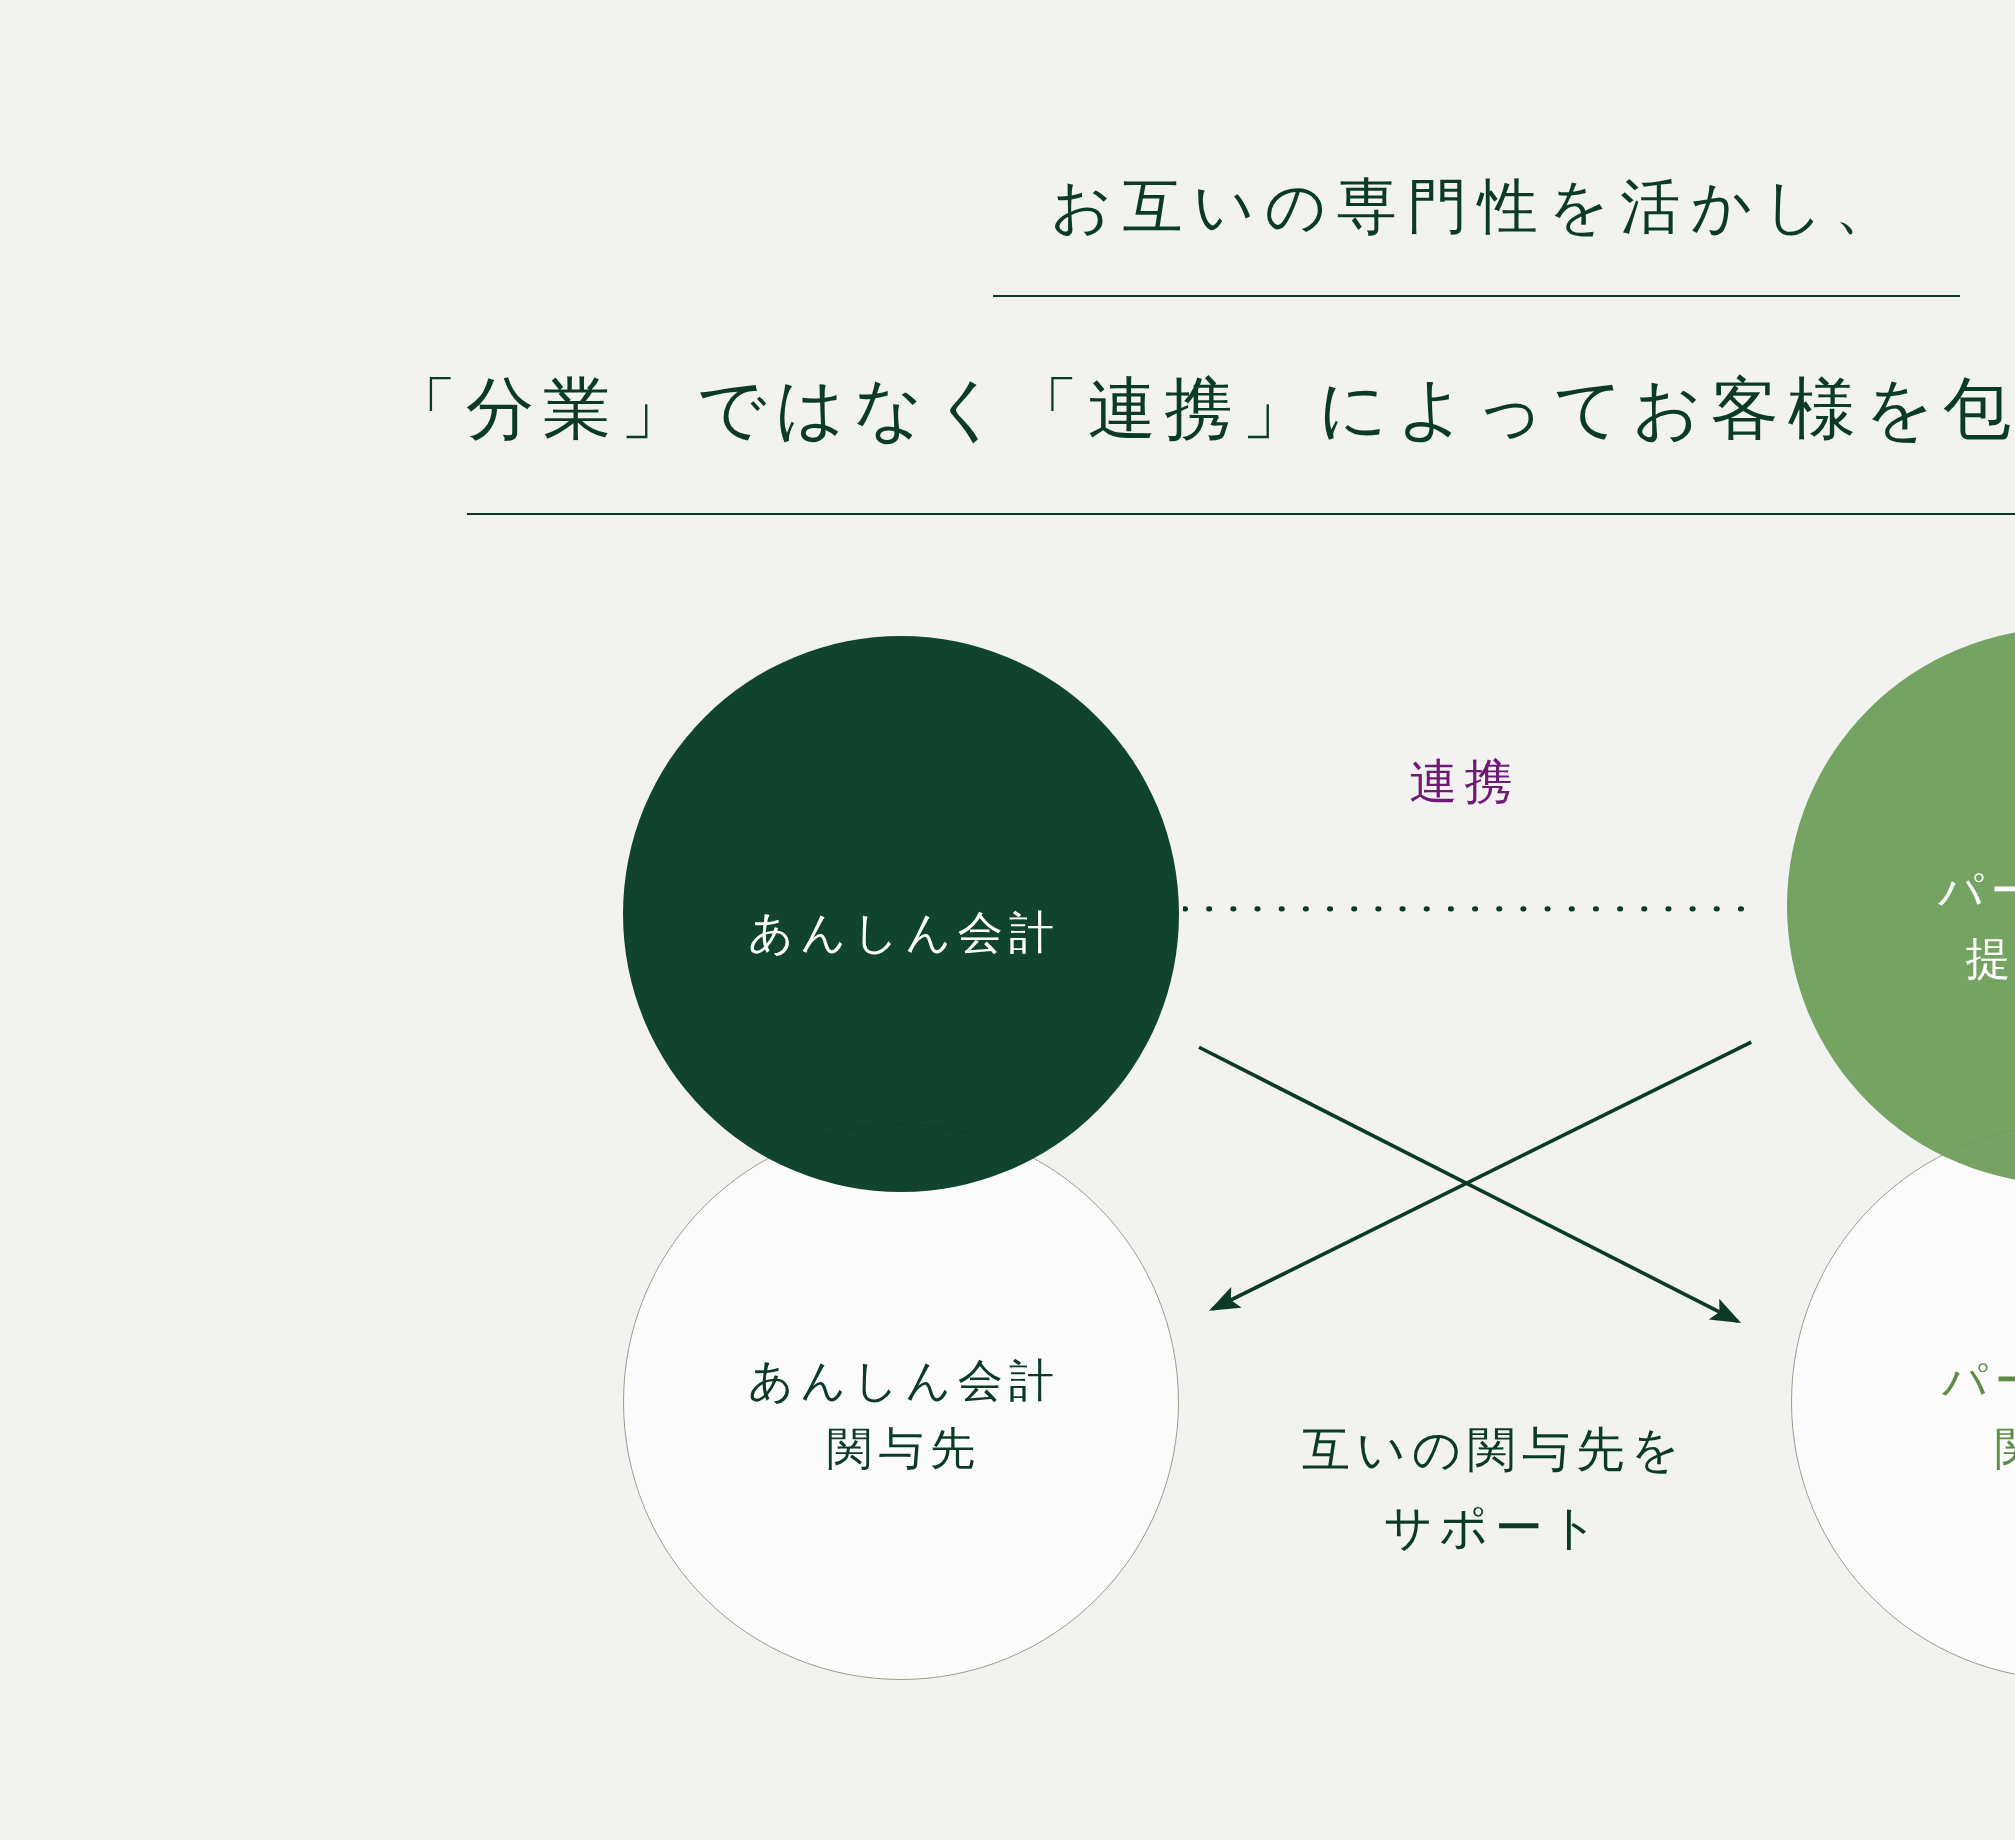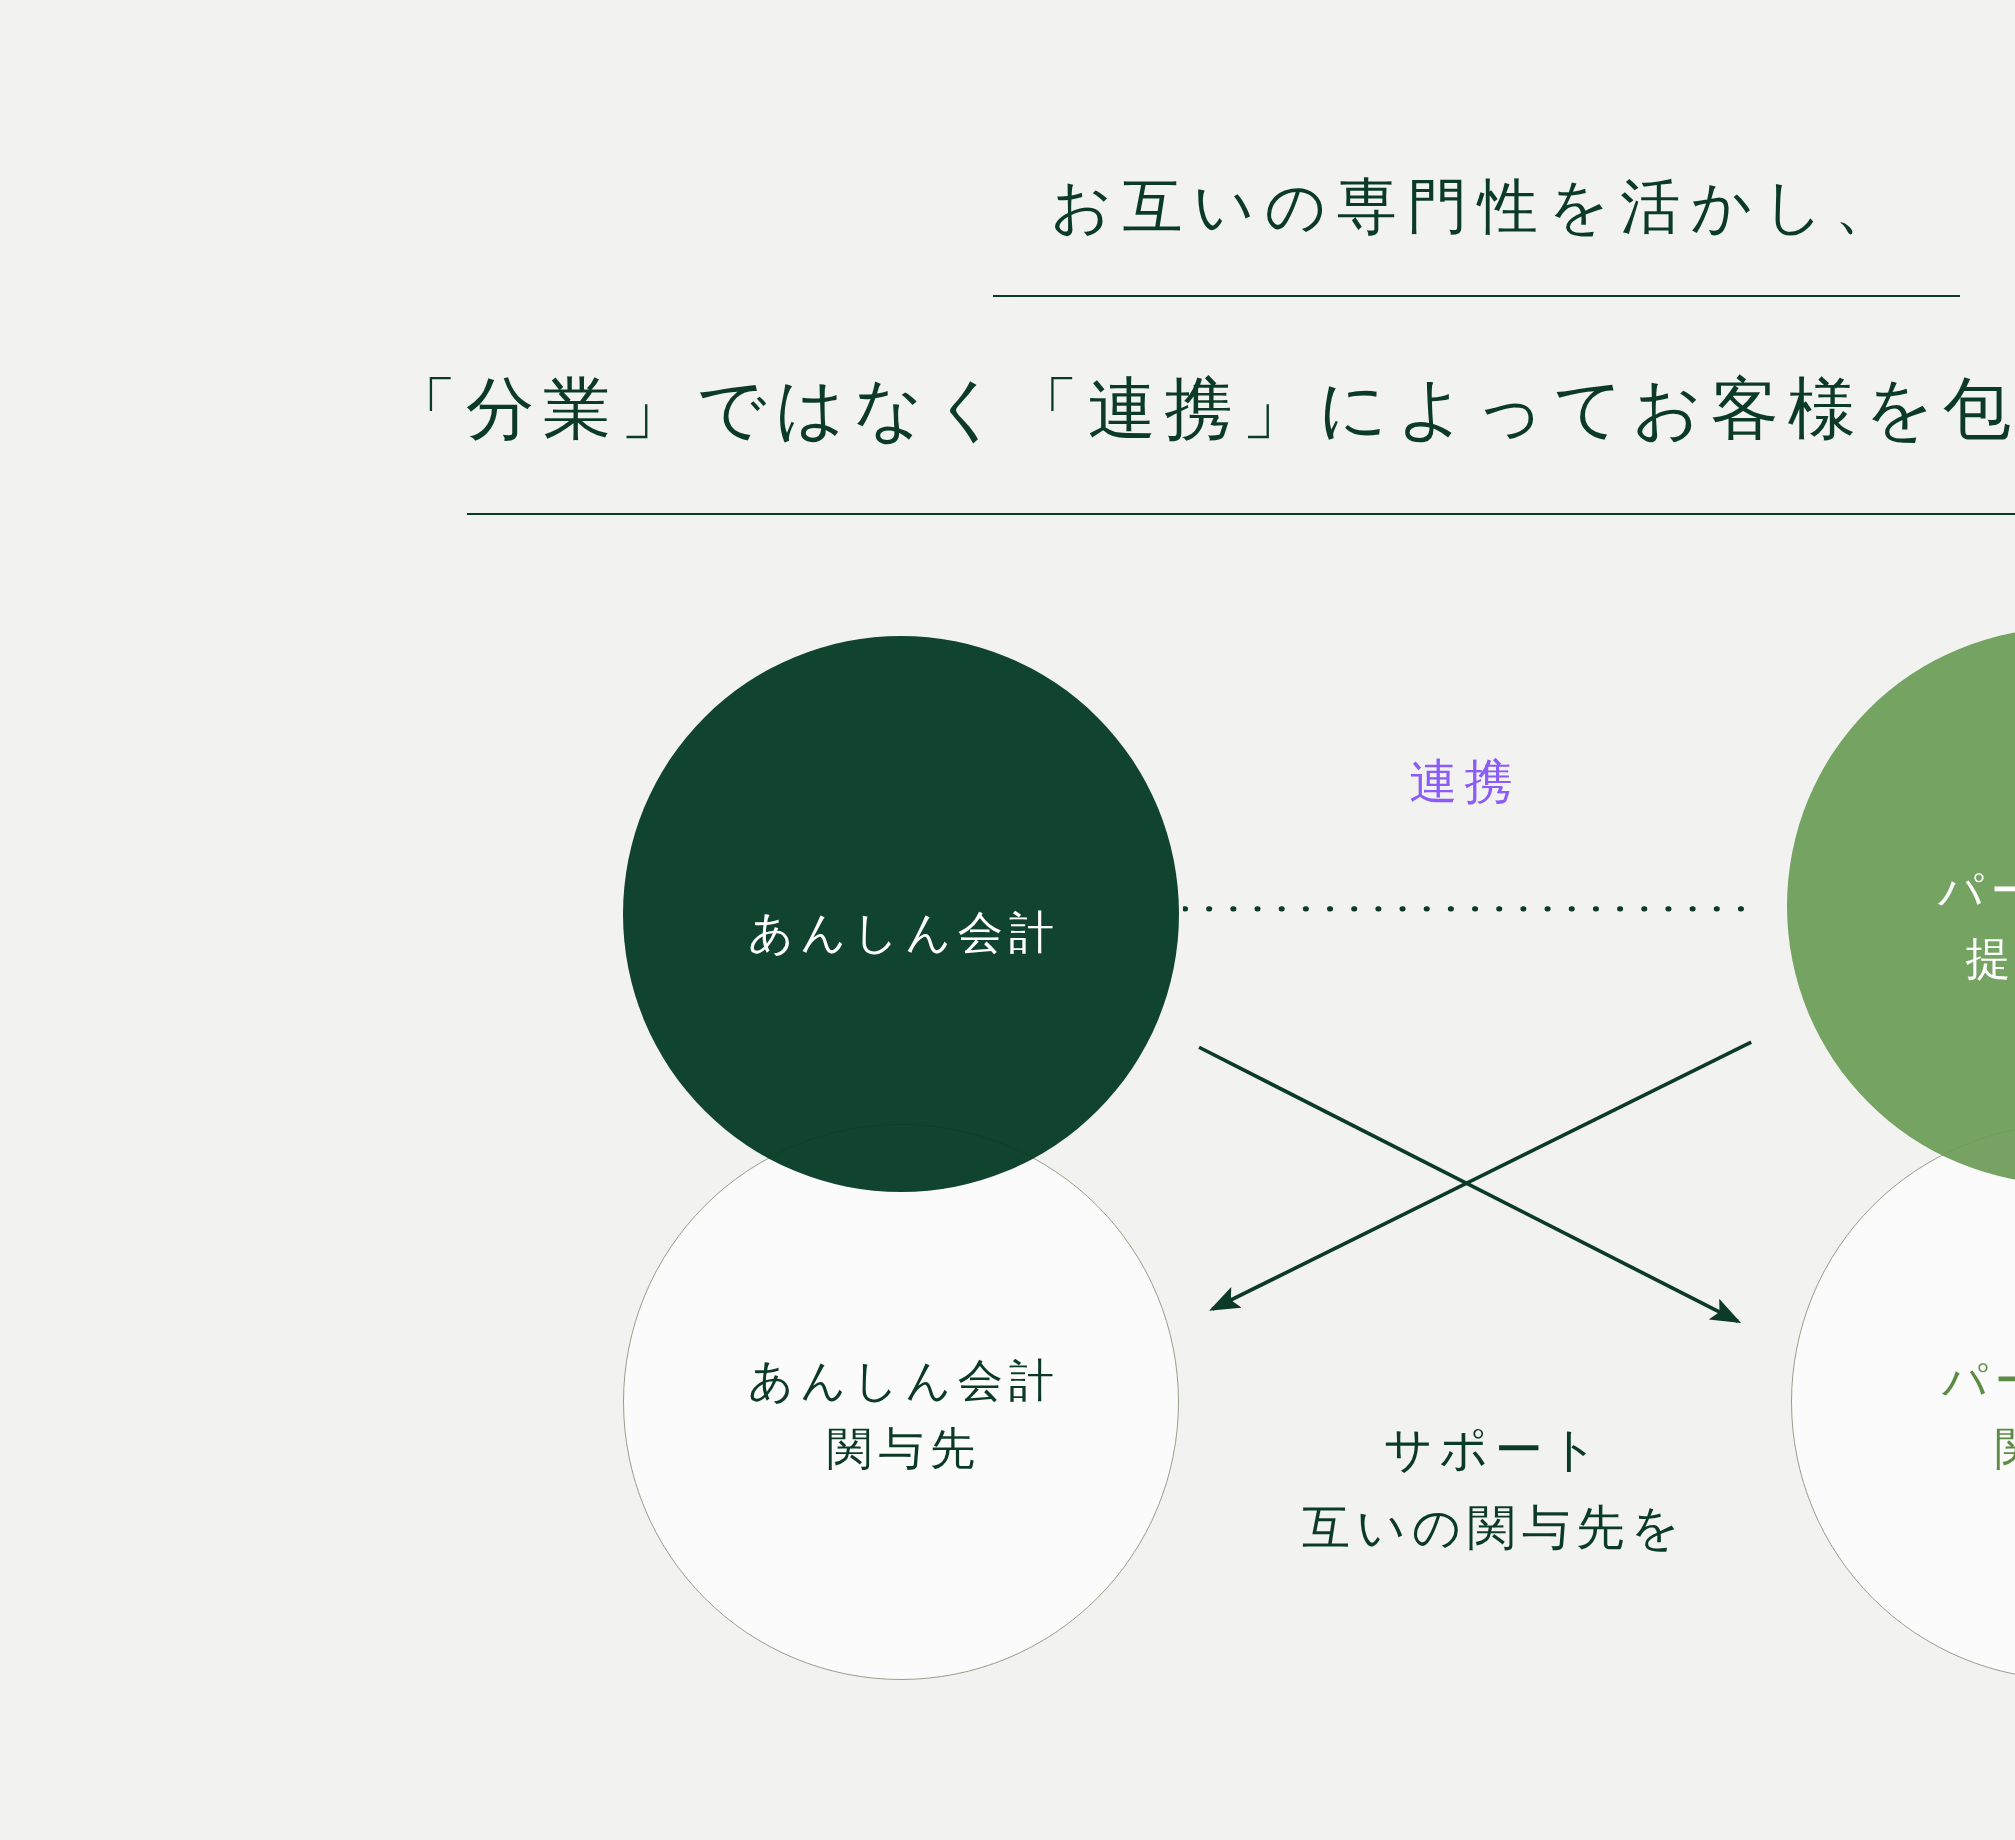--- a/index.html
+++ b/index.html
@@ -159,21 +159,21 @@
   #circle-partner-clients .circle-stack { transform: translateY(13px); }
 
   
   .renkei-label {
     position: absolute;
     left: 1402px;
     top: 750px;
     font-size: 48px;
     letter-spacing: 7.3px;
     text-indent: 7.3px;
-    color: #8b5cf6;
+    color: #701a75;
     white-space: nowrap;
     z-index: 5;
   }
 
   .dotted-connector {
     position: absolute;
     left: 1183px;
     top: 906px;
     width: 564px;
     height: 5.6px;
@@ -262,18 +262,18 @@
         <path d="M0,0 L8.4,3.2 L0,6.4 L1.7,3.2 Z" fill="#0b3b26"></path>
       </marker>
     </defs>
 
     <line x1="2975" y1="2598" x2="4312" y2="3278" stroke="#0b3b26" stroke-width="9" marker-end="url(#arrowhead)"></line>
 
     <line x1="4345" y1="2585" x2="3008" y2="3248" stroke="#0b3b26" stroke-width="9" marker-end="url(#arrowhead)"></line>
   </svg>
 
   <div class="support-caption">
+    <div>互いの関与先を</div>
     <div>サポート</div>
-    <div>互いの関与先を</div>
   </div>
 
 </div>
 
 
 </body></html>

